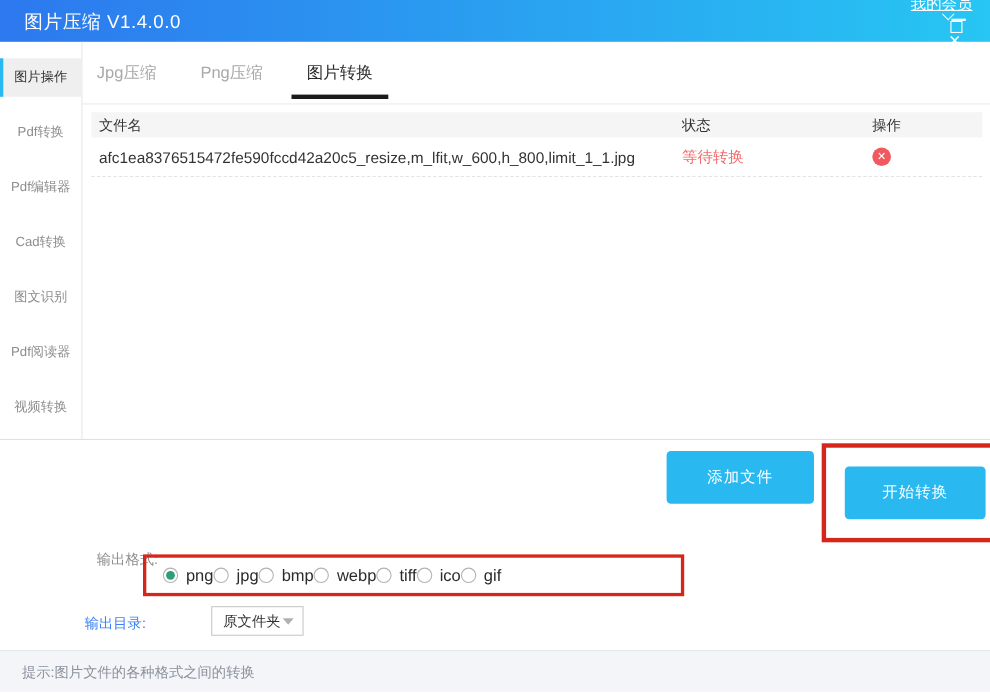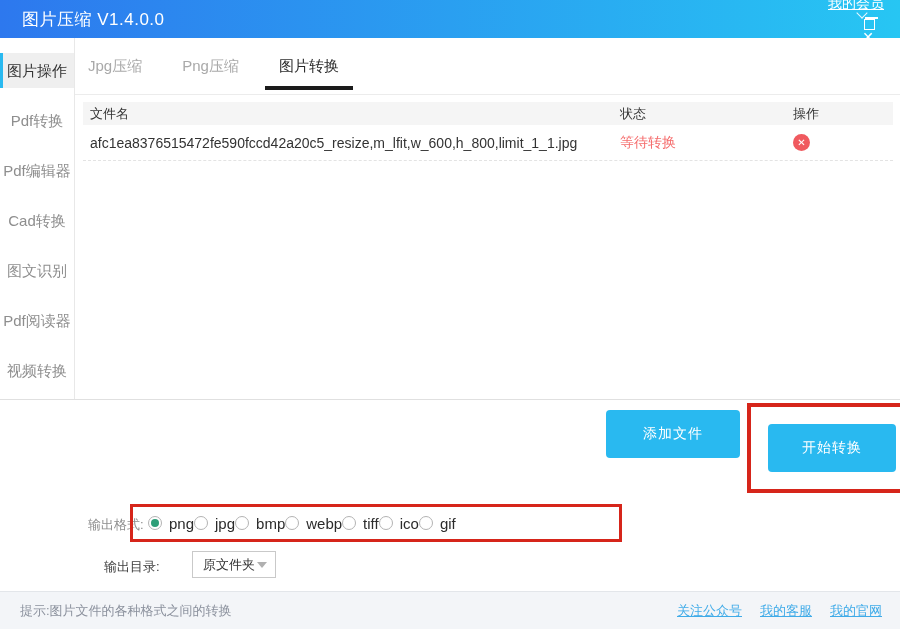--- a/index.html
+++ b/index.html
@@ -22,21 +22,21 @@
   .chev { width:8px; height:8px; border-right:1.5px solid #eaf8ff; border-bottom:1.5px solid #eaf8ff;
           transform:rotate(45deg); margin:-4px 0 0 12px; cursor:pointer; }
   .win-min { width:13px; height:2px; background:#fff; margin-left:30px; cursor:pointer; }
   .win-max { width:11px; height:11px; border:1.5px solid #fff; margin-left:26px; cursor:pointer; }
   .win-close { font-size:14px; line-height:1; margin-left:24px; cursor:pointer; color:#fff; }
 
   
   .app-body { flex:0 0 362px; height:362px; display:flex; border-bottom:1px solid #e0e0e0; }
   .sidebar { width:75px; flex:0 0 75px; border-right:1px solid #e8e8e8; padding-top:15px; }
   .side-item {
-    height:35px; line-height:35px; text-align:center; font-size:15px; color:#8e8e8e;
+    height:35px; line-height:35px; text-align:center; font-size:12px; color:#8e8e8e;
     margin-bottom:15px; position:relative; cursor:pointer; white-space:nowrap;
   }
   .side-item.active { background:#efefef; color:#333; }
   .side-item.active::before {
     content:''; position:absolute; left:0; top:0; bottom:0; width:3px; background:#29b9f0;
   }
 
   .main { flex:1; display:flex; flex-direction:column; min-width:0; }
   .tab-bar {
     height:57px; flex:0 0 57px; display:flex; align-items:center; gap:40px;
@@ -62,34 +62,34 @@
   }
 
   
   .lower { position:relative; flex:0 0 191px; height:191px; }
   .btn { background:#29b9f0; color:#fff; border:none; border-radius:4px;
          font-size:14px; font-family:inherit; cursor:pointer; letter-spacing:1px; }
   .btn-add { position:absolute; left:606px; top:10px; width:134px; height:48px; }
   .start-wrap { position:absolute; left:747px; top:3px; border:4px solid #d6251a; padding:17px; }
   .btn-start { display:block; width:128px; height:48px; }
 
-  .format-label { position:absolute; left:88px; top:116px; font-size:13px; color:#8e8e8e; }
+  .format-label { position:absolute; left:88px; top:100px; font-size:13px; color:#8e8e8e; }
   .radio-group { position:absolute; left:148px; top:110px; height:26px;
                  display:flex; align-items:center; }
   .radio { display:flex; align-items:center; gap:7px; font-size:15px; color:#2b2b2b; cursor:pointer; }
   .radio-circle { width:14px; height:14px; border-radius:50%; border:1px solid #b3b3b3;
                   background:#fff; position:relative; flex:0 0 14px; }
   .radio.checked .radio-circle::after {
     content:''; position:absolute; left:2px; top:2px; right:2px; bottom:2px;
     border-radius:50%; background:#2e9e78;
   }
   .format-red-rect { position:absolute; left:130px; top:104px; width:492px; height:38px;
                      border:3px solid #d6251a; pointer-events:none; }
 
-  .dir-label { position:absolute; left:104px; top:158px; font-size:13px; color:#404040; }
+  .dir-label { position:absolute; left:77px; top:158px; font-size:13px; color:#3b82f6; }
   .dir-select { position:absolute; left:158px; top:151px; width:84px; height:27px;
                 border:1px solid #c9c9c9; background:#fff; display:flex; align-items:center;
                 padding:0 8px 0 10px; font-size:13px; color:#333; cursor:pointer;margin-left:34px; }
   .dir-caret { margin-left:auto; width:0; height:0; border-left:5px solid transparent;
                border-right:5px solid transparent; border-top:6px solid #b0b0b0; }
 
   
   .statusbar {
     flex:0 0 38px; height:38px; background:#f3f5f8; border-top:1px solid #e3e6ea;
     display:flex; align-items:center; padding:0 18px 0 20px; font-size:13px; color:#8b919d;
@@ -189,20 +189,15 @@
 
     <span class="dir-label">输出目录:</span>
     <div class="dir-select">
       <span>原文件夹</span>
       <span class="dir-caret"></span>
     </div>
   </div>
 
   <div class="statusbar">
     <span>提示:图片文件的各种格式之间的转换</span>
-    <div class="sb-links">
-      <span class="sb-link">关注公众号</span>
-      <span class="sb-link">我的客服</span>
-      <span class="sb-link">我的官网</span>
-    </div>
   </div>
 
 </div>
 
 </body></html>

